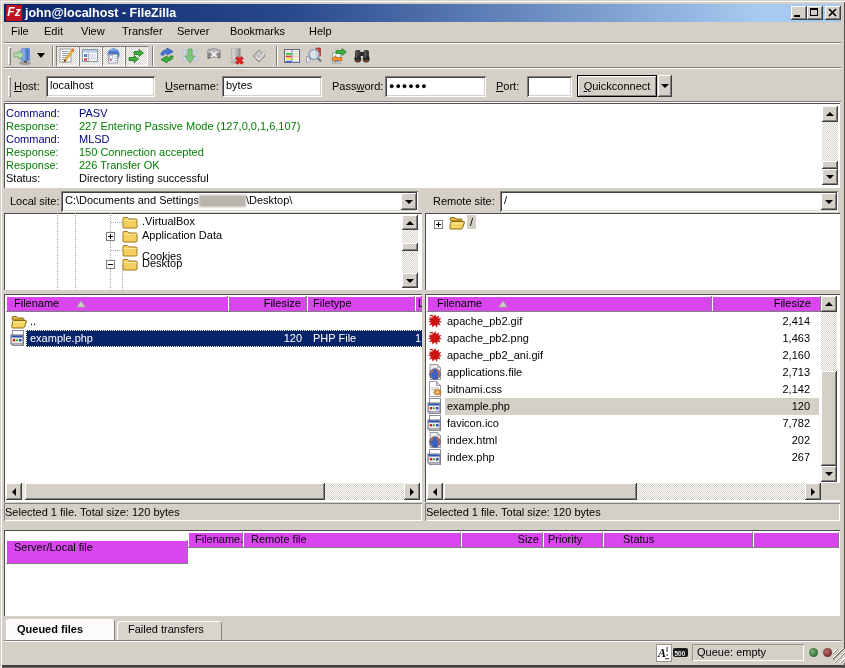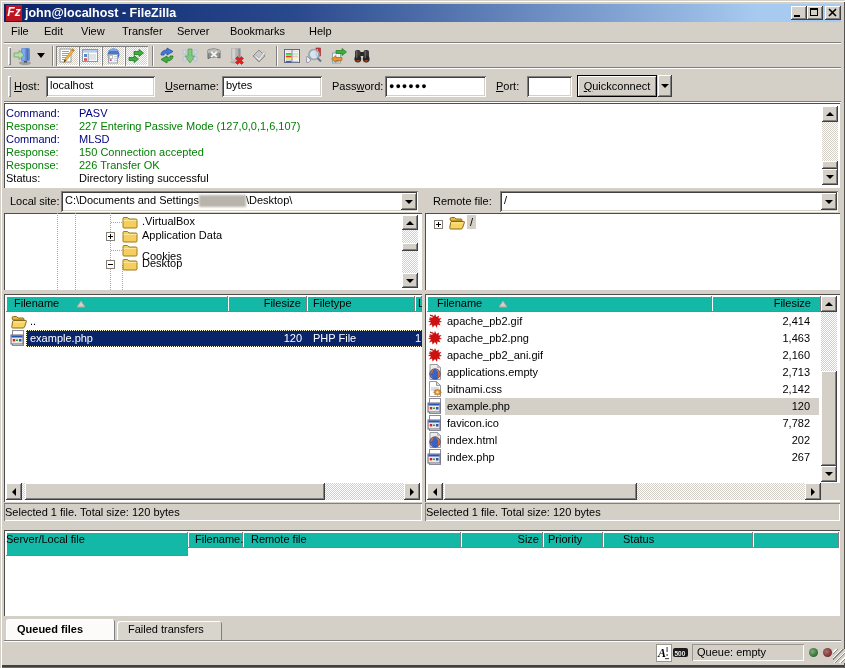--- a/index.html
+++ b/index.html
@@ -16,21 +16,21 @@
 .arr-u::after{border:4px solid transparent;border-bottom:4px solid #000;margin:-6px 0 0 -4px}
 .arr-d::after{border:4px solid transparent;border-top:4px solid #000;margin:-2px 0 0 -4px}
 .arr-l::after{border:4px solid transparent;border-right:4px solid #000;margin:-4px 0 0 -6px}
 .arr-r::after{border:4px solid transparent;border-left:4px solid #000;margin:-4px 0 0 -2px}
 .vsep{box-shadow:inset 1px 0 0 #808080,inset 2px 0 0 #fff}
 .expbox{position:absolute;width:9px;height:9px;background:#fff;border:1px solid #848078;box-sizing:border-box}
 .expbox i{position:absolute;background:#000;left:1px;top:3px;width:5px;height:1px}
 .expbox.plus b{position:absolute;background:#000;left:3px;top:1px;width:1px;height:5px}
 .trow{position:absolute;height:14px;line-height:14px}
 .lrow{position:absolute;height:17px;line-height:17px}
-.hdrbtn{background:#14b8a6;box-shadow:inset -1px -1px 0 #808080,inset 1px 1px 0 #fff}
+.hdrbtn{background:#d946ef;box-shadow:inset -1px -1px 0 #808080,inset 1px 1px 0 #fff}
 .dotv{position:absolute;width:1px;background-image:linear-gradient(#aca899 1px,transparent 1px);background-size:1px 2px}
 .doth{position:absolute;height:1px;background-image:linear-gradient(90deg,#aca899 1px,transparent 1px);background-size:2px 1px}
 .fico{position:absolute;left:0;top:0}
 .sz{left:300px;width:83px;text-align:right}
 </style></head>
 <body>
 
 <div class="abs" style="left:0;top:0;width:845px;height:668px;box-shadow:inset 1px 0 0 #d4d0c8,inset 0 1px 0 #d4d0c8,inset 2px 0 0 #fff,inset 0 2px 0 #fff,inset -1px 0 0 #56524e,inset 0 -1px 0 #6e6a66,inset 0 -3px 0 #404040"></div>
 
 <div class="abs" style="left:4px;top:4px;width:837px;height:18px;background:linear-gradient(90deg,#0a246a 0%,#2a4a8e 35%,#a6caf0 90%)">
@@ -241,21 +241,21 @@
   </div>
 </div>
 
 <div class="abs" style="left:4px;top:188px;width:419px;height:25px">
   <span class="abs" style="left:6px;top:7px">Local site:</span>
   <div class="sunk2 white abs" style="left:57px;top:3px;width:357px;height:21px;line-height:19px;padding-left:4px">C:\Documents and Settings<span style="display:inline-block;width:47px;height:12px;vertical-align:middle;background:#b8b4ac;filter:blur(1px)"></span>\Desktop\</div>
   <div class="btn abs arr-d" style="left:397px;top:5px;width:16px;height:17px"></div>
 </div>
 
 <div class="abs" style="left:425px;top:188px;width:416px;height:25px">
-  <span class="abs" style="left:8px;top:7px">Remote file:</span>
+  <span class="abs" style="left:8px;top:7px">Remote site:</span>
   <div class="sunk2 white abs" style="left:75px;top:3px;width:338px;height:21px;line-height:19px;padding-left:4px">/</div>
   <div class="btn abs arr-d" style="left:396px;top:5px;width:16px;height:17px"></div>
 </div>
 
 <div class="panel abs white" id="ltree" style="left:4px;top:213px;width:418px;height:77px;overflow:hidden">
   <div class="dotv" style="left:53px;top:0;height:77px"></div>
   <div class="dotv" style="left:71px;top:0;height:77px"></div>
   <div class="dotv" style="left:106px;top:0;height:77px"></div>
   <div class="dotv" style="left:118px;top:52px;height:25px"></div>
   <div class="doth" style="left:107px;top:9px;width:11px"></div>
@@ -385,21 +385,21 @@
     <div class="lrow" style="left:0;top:51px;width:392px">
         <svg class="fico" width="16" height="16" viewBox="0 0 16 16">
           <path d="M3 0.5 L10.5 0.5 L13.5 3.5 L13.5 15.5 L3 15.5 Z" fill="#ececec" stroke="#9a9a9a"></path>
           <path d="M10.5 0.5 L10.5 3.5 L13.5 3.5 Z" fill="#c8c8c8" stroke="#9a9a9a" stroke-width=".5"></path>
           <circle cx="8" cy="10" r="5.3" fill="#3a62c4"></circle>
           <path d="M8 4.7 C10.9 4.7 13.3 7.1 13.3 10 C13.3 12.4 11.9 14.3 9.9 15 C11.6 13 12 9.4 10.4 7.2 C9.8 6.3 9 5.3 8 4.7 Z" fill="#e8742c"></path>
           <path d="M2.7 10 C2.7 7.1 5.1 4.7 8 4.7 C6.2 5.8 5.6 7.3 5.5 9 C4.6 9.3 3.6 9.7 2.7 10 Z" fill="#e07030" opacity=".85"></path>
           <path d="M2.7 10.6 C3.4 13.3 5.5 15.3 8.3 15.3 C6 14.6 4.8 13.2 4.4 11.4 Z" fill="#e8742c" opacity=".9"></path>
           <circle cx="8" cy="10" r="5.3" fill="none" stroke="#24418c" stroke-width=".6"></circle>
         </svg>
-        <span class="abs" style="left:20px">applications.empty</span>
+        <span class="abs" style="left:20px">applications.file</span>
         <span class="abs sz">2,713</span>
       </div>
     <div class="lrow" style="left:0;top:68px;width:392px">
         <svg class="fico" width="16" height="16" viewBox="0 0 16 16">
           <path d="M2.5 0.5 L9.5 0.5 L13.5 4.5 L13.5 15.5 L2.5 15.5 Z" fill="#fff" stroke="#999"></path>
           <path d="M9.5 0.5 L9.5 4.5 L13.5 4.5 Z" fill="#d8e4f0" stroke="#999"></path>
           <g stroke="#bbb">
             <line x1="4" y1="7" x2="12" y2="7"></line>
             <line x1="4" y1="9" x2="12" y2="9"></line>
           </g>
@@ -472,21 +472,21 @@
     <div class="btn abs arr-r" style="left:378px;top:0;width:16px;height:17px"></div>
     <div class="abs" style="left:394px;top:0;width:19px;height:17px;background:#d4d0c8"></div>
   </div>
 </div>
 
 <div class="sunk1 abs" style="left:4px;top:503px;width:418px;height:18px;line-height:18px;padding-left:1px">Selected 1 file. Total size: 120 bytes</div>
 <div class="sunk1 abs" style="left:425px;top:503px;width:415px;height:18px;line-height:18px;padding-left:1px">Selected 1 file. Total size: 120 bytes</div>
 
 <div class="panel abs white" id="queue" style="left:4px;top:530px;width:836px;height:86px;overflow:hidden">
   <div class="abs" style="left:2px;top:2px;width:833px;height:16px">
-    <div class="hdrbtn abs" style="left:0;top:0;width:182px;height:24px;line-height:15px;padding-left:0">Server/Local file</div>
+    <div class="hdrbtn abs" style="left:0;top:8px;width:182px;height:24px;line-height:15px;padding-left:8px">Server/Local file</div>
     <div class="hdrbtn abs" style="left:182px;top:0;width:55px;height:16px;line-height:15px;padding-left:7px">Filename...</div>
     <div class="hdrbtn abs" style="left:237px;top:0;width:218px;height:16px;line-height:15px;padding-left:8px">Remote file</div>
     <div class="hdrbtn abs" style="left:455px;top:0;width:82px;height:16px;line-height:15px;text-align:right;padding-right:4px">Size</div>
     <div class="hdrbtn abs" style="left:537px;top:0;width:60px;height:16px;line-height:15px;padding-left:5px">Priority</div>
     <div class="hdrbtn abs" style="left:597px;top:0;width:150px;height:16px;line-height:15px;padding-left:20px">Status</div>
     <div class="hdrbtn abs" style="left:747px;top:0;width:86px;height:16px"></div>
   </div>
 </div>
 
 <div class="abs" id="tabs" style="left:4px;top:618px;width:837px;height:22px">

